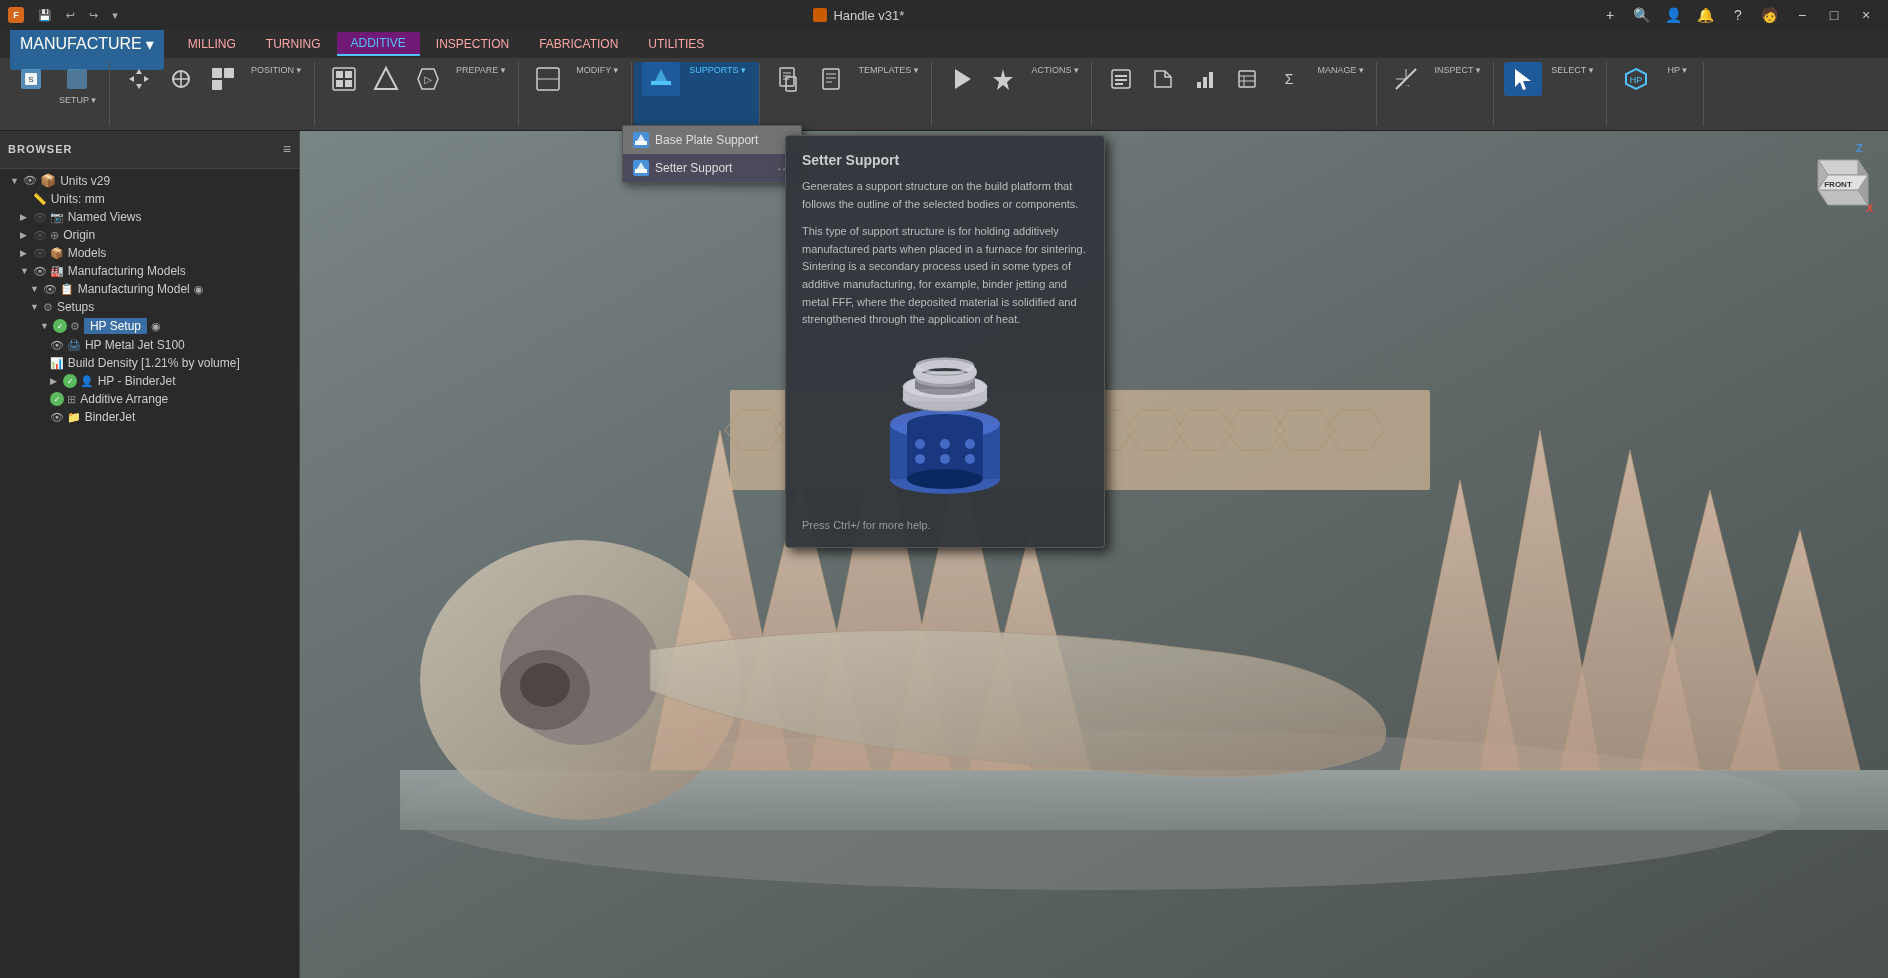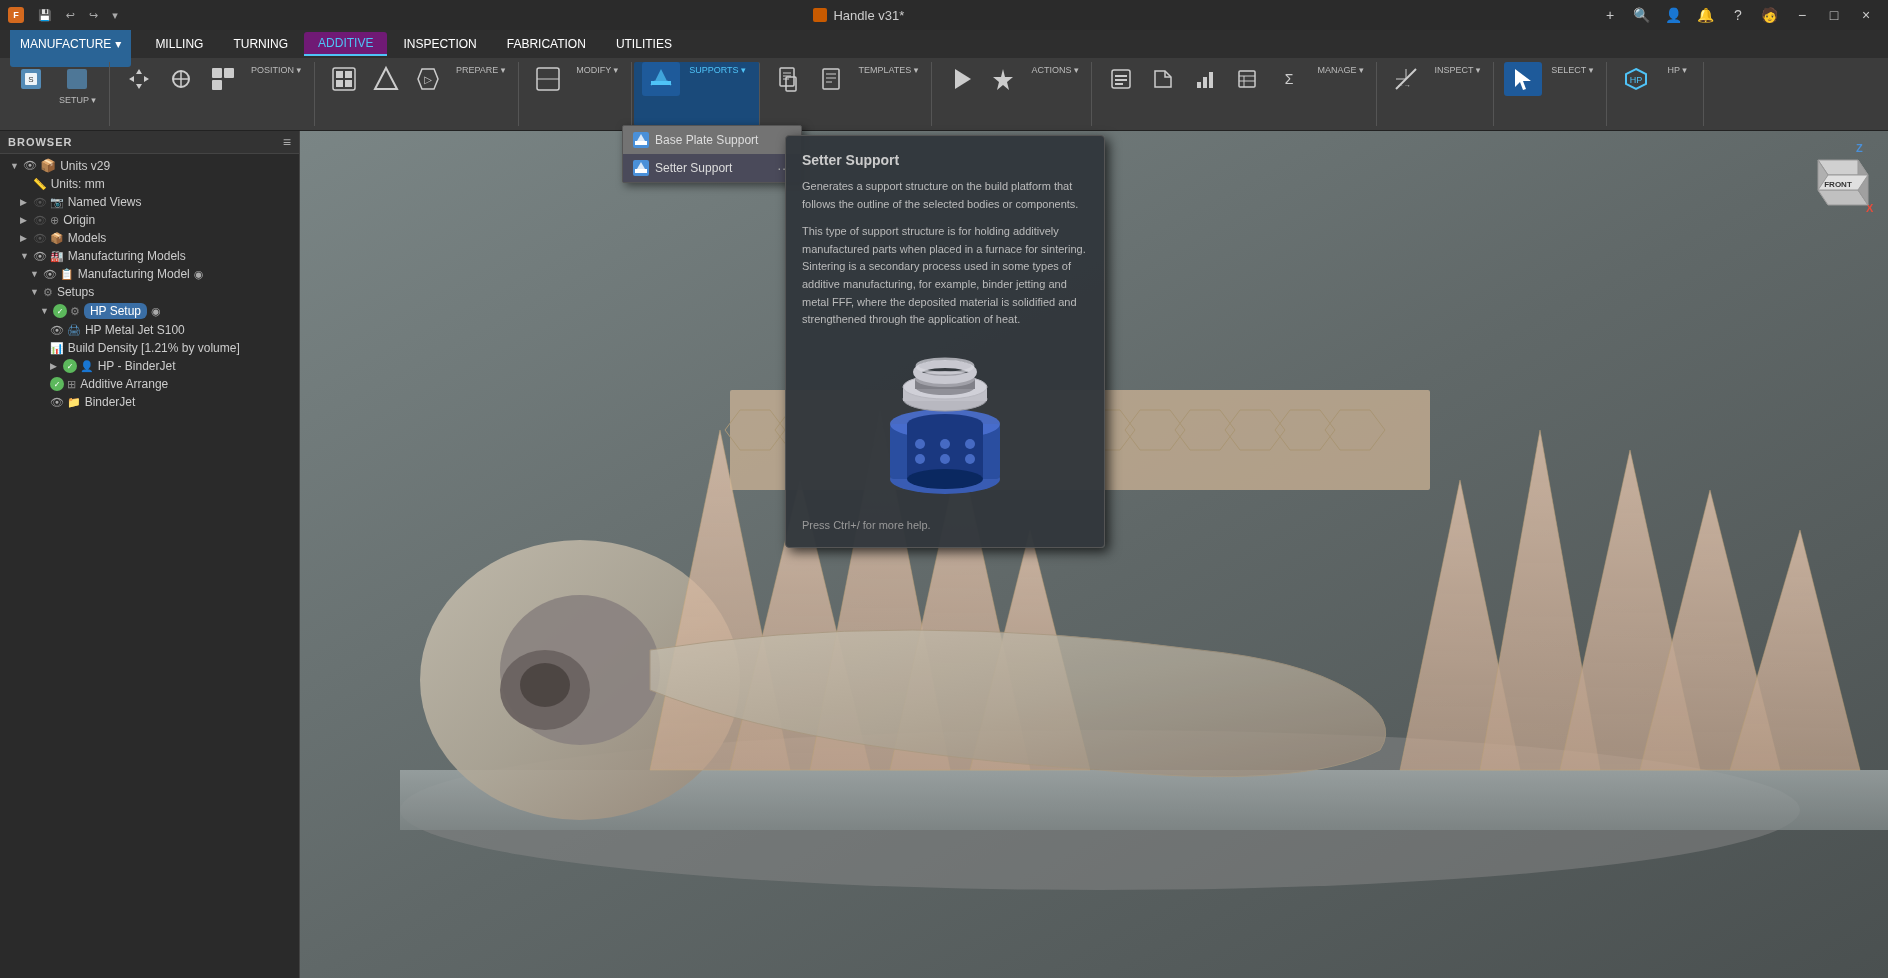--- a/index.html
+++ b/index.html
@@ -12,41 +12,41 @@
     }
     #title-bar-left { display: flex; align-items: center; gap: 6px; padding-left: 8px; }
     #title-bar-center { display: flex; align-items: center; gap: 6px; color: #ccc; font-size: 13px; }
     #title-bar-right { display: flex; align-items: center; gap: 4px; padding-right: 8px; }
     .win-btn { width: 28px; height: 22px; display: flex; align-items: center; justify-content: center; color: #ccc; font-size: 14px; cursor: pointer; }
     .tb-icon { color: #aaa; font-size: 11px; cursor: pointer; padding: 0 4px; }
 
     
     #ribbon { width: 100%; background: #3c3c3c; position: absolute; top: 30px; left: 0; z-index: 99; border-bottom: 1px solid #222; }
     #ribbon-tabs { display: flex; align-items: center; height: 28px; background: #2e2e2e; padding-left: 10px; gap: 2px; }
-    .ribbon-tab { padding: 4px 14px; color: #ffffff; font-size: 12px; cursor: pointer; border-radius: 3px 3px 0 0; }
+    .ribbon-tab { padding: 4px 14px; color: #fca5a5; font-size: 12px; cursor: pointer; border-radius: 3px 3px 0 0; }
     .ribbon-tab.active { color: #4fc3f7; border-bottom: 2px solid #4fc3f7; background: #701a75; }
-    .manufacture-btn { background: #2a6496; color: #fff; padding: 16px 10px; border-radius: 3px; font-size: 12px; cursor: pointer; margin-right: 8px; display: flex; align-items: center; gap: 4px; }
+    .manufacture-btn { background: #2a6496; color: #fff; padding: 16px 10px; border-radius: 3px; font-size: 16px; cursor: pointer; margin-right: 8px; display: flex; align-items: center; gap: 4px; }
     #ribbon-content { display: flex; align-items: stretch; height: 72px; padding: 4px 4px; gap: 2px; overflow: hidden; }
     .ribbon-group { display: flex; flex-direction: column; align-items: center; border-right: 1px solid #555; padding: 0 8px; min-width: fit-content; }
     .ribbon-group-icons { display: flex; align-items: flex-start; gap: 4px; flex: 1; }
     .ribbon-btn { display: flex; flex-direction: column; align-items: center; gap: 2px; padding: 3px 5px; cursor: pointer; border-radius: 3px; min-width: 36px; }
     .ribbon-btn .icon-box { width: 28px; height: 28px; display: flex; align-items: center; justify-content: center; font-size: 18px; color: #ccc; }
     .ribbon-btn .btn-label { font-size: 9px; color: #bbb; text-align: right; white-space: nowrap; }
 
     
     #viewport { position: absolute; top: 130px; left: 300px; right: 0; bottom: 0; background: linear-gradient(135deg, #8a8a8a 0%, #6a6a6a 30%, #4a4a4a 60%, #3a3a3a 100%); overflow: hidden; }
     .viewport-bg { width: 100%; height: 100%; position: relative; }
 
     
     #gizmo { position: absolute; top: 10px; right: 10px; width: 80px; height: 80px; }
     .gizmo-box { width: 80px; height: 80px; position: relative; }
 
     
     #sidebar { position: absolute; top: 130px; left: 0; width: 300px; bottom: 0; background: #2a2a2a; border-right: 1px solid #444; overflow: hidden; display: flex; flex-direction: column; }
-    #browser-header { display: flex; align-items: center; justify-content: space-between; padding: 4px 8px; background: #333; border-bottom: 1px solid #444; height: 24px; }
+    #browser-header { display: flex; align-items: center; justify-content: space-between; padding: 4px 8px; background: #333; border-bottom: 1px solid #444; height: 39px; }
     .browser-title { color: #ccc; font-size: 11px; font-weight: bold; letter-spacing: 1px; }
     .browser-close { color: #aaa; cursor: pointer; font-size: 14px; }
     #browser-tree { flex: 1; overflow-y: auto; padding: 2px 0; }
     .tree-item { display: flex; align-items: center; padding: 2px 0; cursor: pointer; color: #ccc; font-size: 12px; white-space: nowrap; }
     .tree-indent-1 { padding-left: 10px; }
     .tree-indent-2 { padding-left: 20px; }
     .tree-indent-3 { padding-left: 30px; }
     .tree-indent-4 { padding-left: 40px; }
     .tree-indent-5 { padding-left: 50px; }
     .tree-arrow { font-size: 9px; color: #aaa; margin-right: 3px; width: 10px; display: inline-block; }
@@ -453,21 +453,21 @@
     <div class="tree-item tree-indent-3">
       <span class="tree-arrow">▼</span>
       <span style="font-size:11px;margin-right:4px;color:#888;">⚙</span>
       <span>Setups</span>
     </div>
 
     <div class="tree-item tree-indent-4">
       <span class="tree-arrow">▼</span>
       <span class="tree-check-dot" style="font-size:8px;">✓</span>
       <span style="font-size:11px;margin-right:4px;color:#888;">⚙</span>
-      <span style="background:#3a6ea5;padding:1px 6px;border-radius:6px;color:#fff;">HP Setup</span>
+      <span style="background:#3a6ea5;padding:1px 6px;border-radius:0;color:#fff;">HP Setup</span>
       <span style="font-size:11px;color:#aaa;margin-left:4px;">◉</span>
     </div>
 
     <div class="tree-item tree-indent-5">
       <span class="tree-eye">👁</span>
       <span style="font-size:11px;margin-right:4px;color:#5a9fd4;">🖨</span>
       <span>HP Metal Jet S100</span>
     </div>
 
     <div class="tree-item tree-indent-5">

